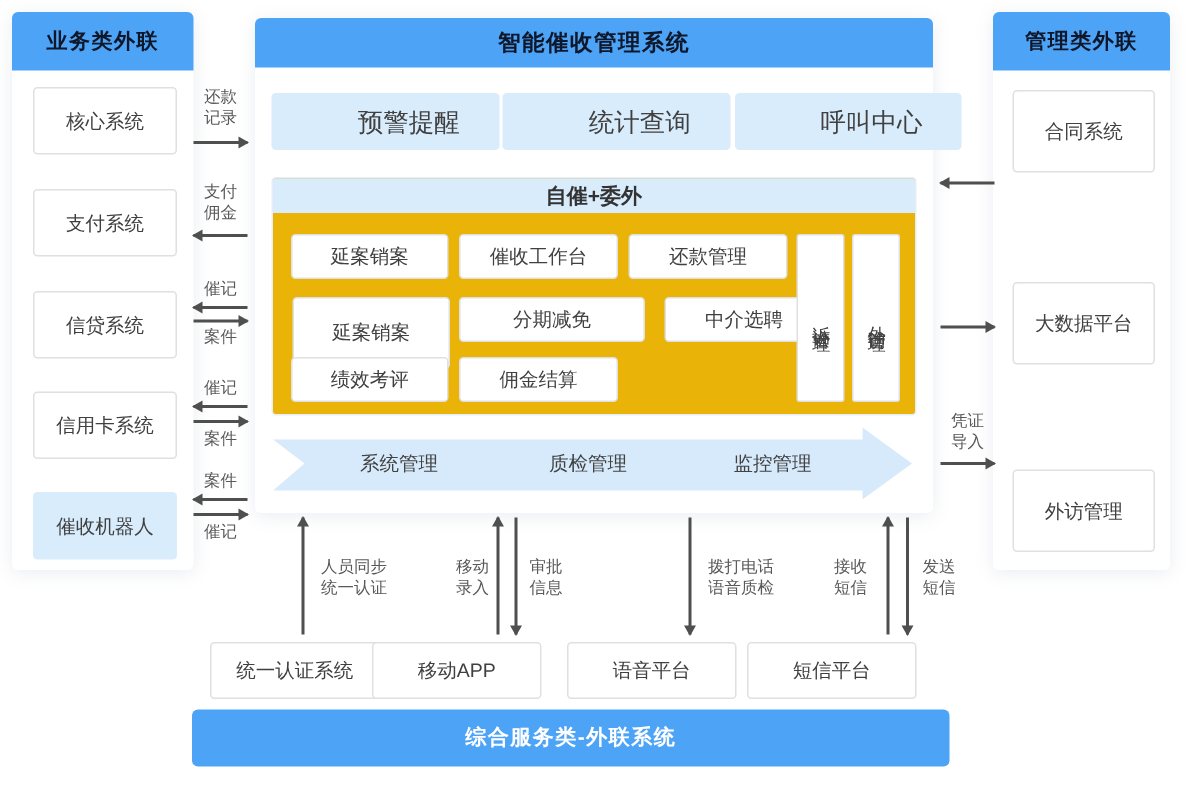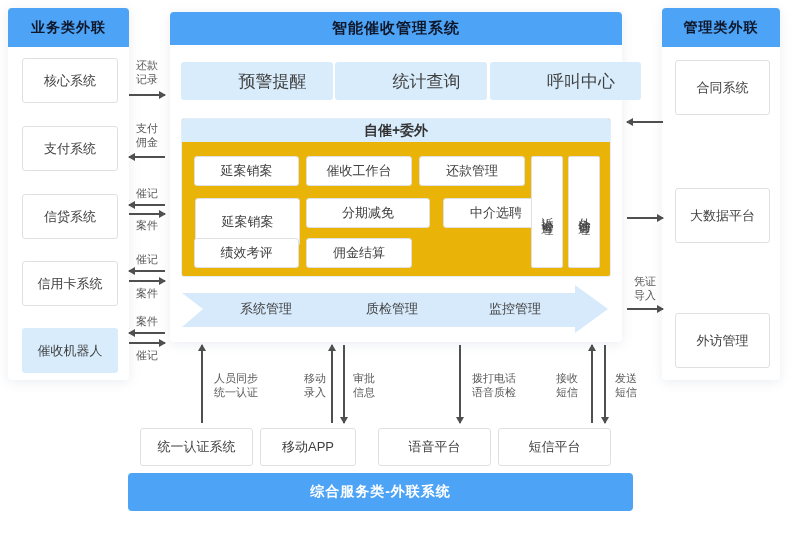--- a/index.html
+++ b/index.html
@@ -124,21 +124,21 @@
   </div>
 
   <div class="card" style="left:662px;top:8px;width:118px;height:372px;">
     <div class="card-header">管理类外联</div>
     <div class="sys-box" style="left:13px;top:52px;width:95px;height:55px;">合同系统</div>
     <div class="sys-box" style="left:13px;top:180px;width:95px;height:55px;">大数据平台</div>
     <div class="sys-box" style="left:13px;top:305px;width:95px;height:55px;">外访管理</div>
   </div>
 
   <div class="sys-box" style="left:140px;top:428px;width:113px;height:38px;border-radius:3px;">统一认证系统</div>
-  <div class="sys-box" style="left:260px;top:428px;width:96px;height:38px;border-radius:3px;">移动APP</div>
+  <div class="sys-box" style="left:248px;top:428px;width:113px;height:38px;border-radius:3px;">移动APP</div>
   <div class="sys-box" style="left:378px;top:428px;width:113px;height:38px;border-radius:3px;">语音平台</div>
   <div class="sys-box" style="left:498px;top:428px;width:113px;height:38px;border-radius:3px;">短信平台</div>
 
   <div class="banner" style="left:128px;top:473px;width:505px;height:38px;">综合服务类-外联系统</div>
 
   <div class="conn-label" style="left:129px;top:58px;width:36px;">还款
 记录</div>
   <div class="h-arrow right" style="left:129px;top:94px;"></div>
 
   <div class="conn-label" style="left:129px;top:121px;width:36px;">支付

